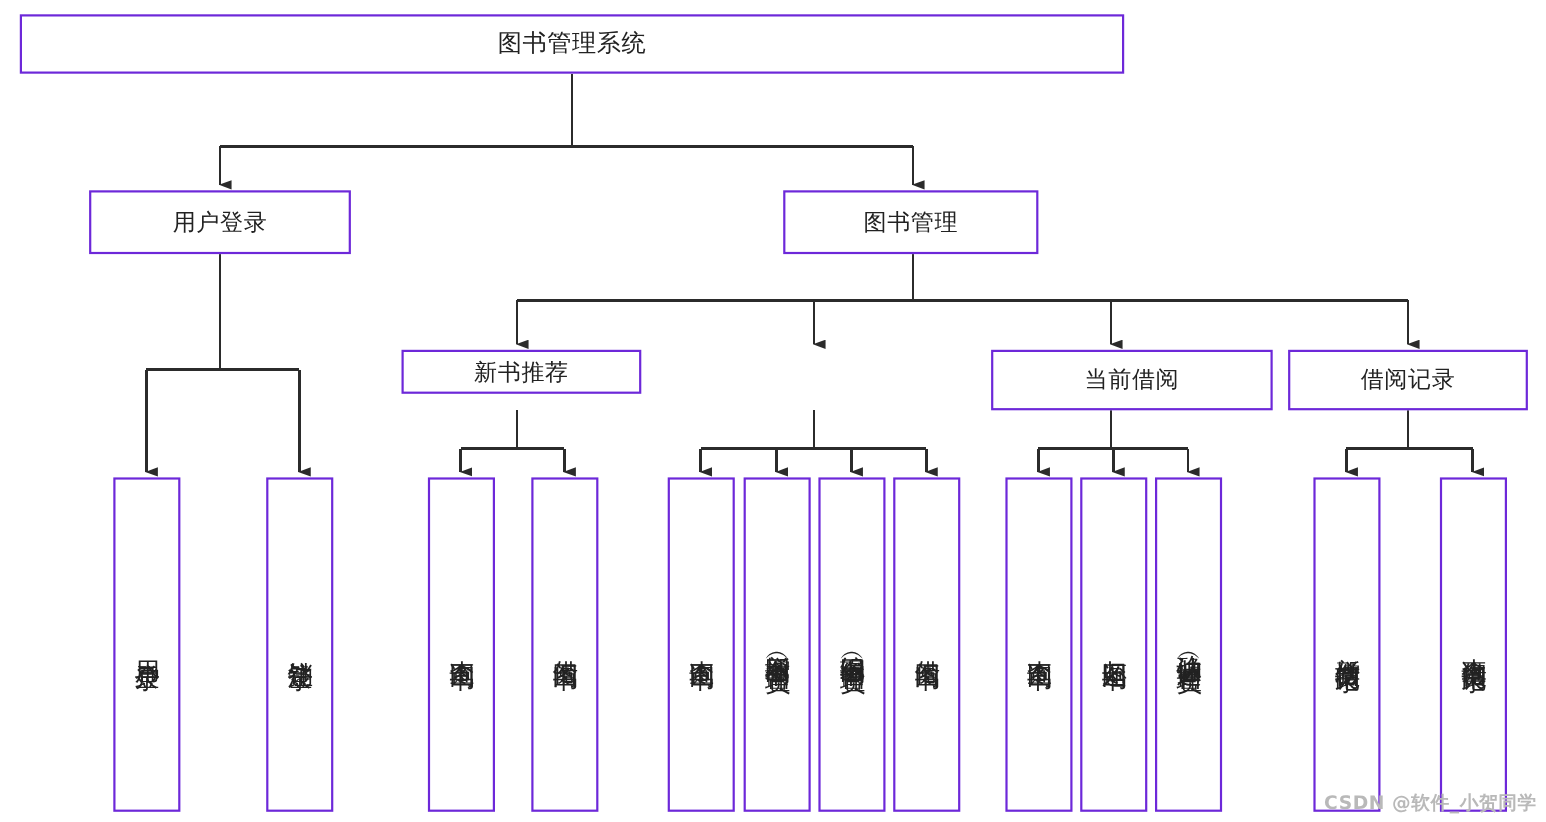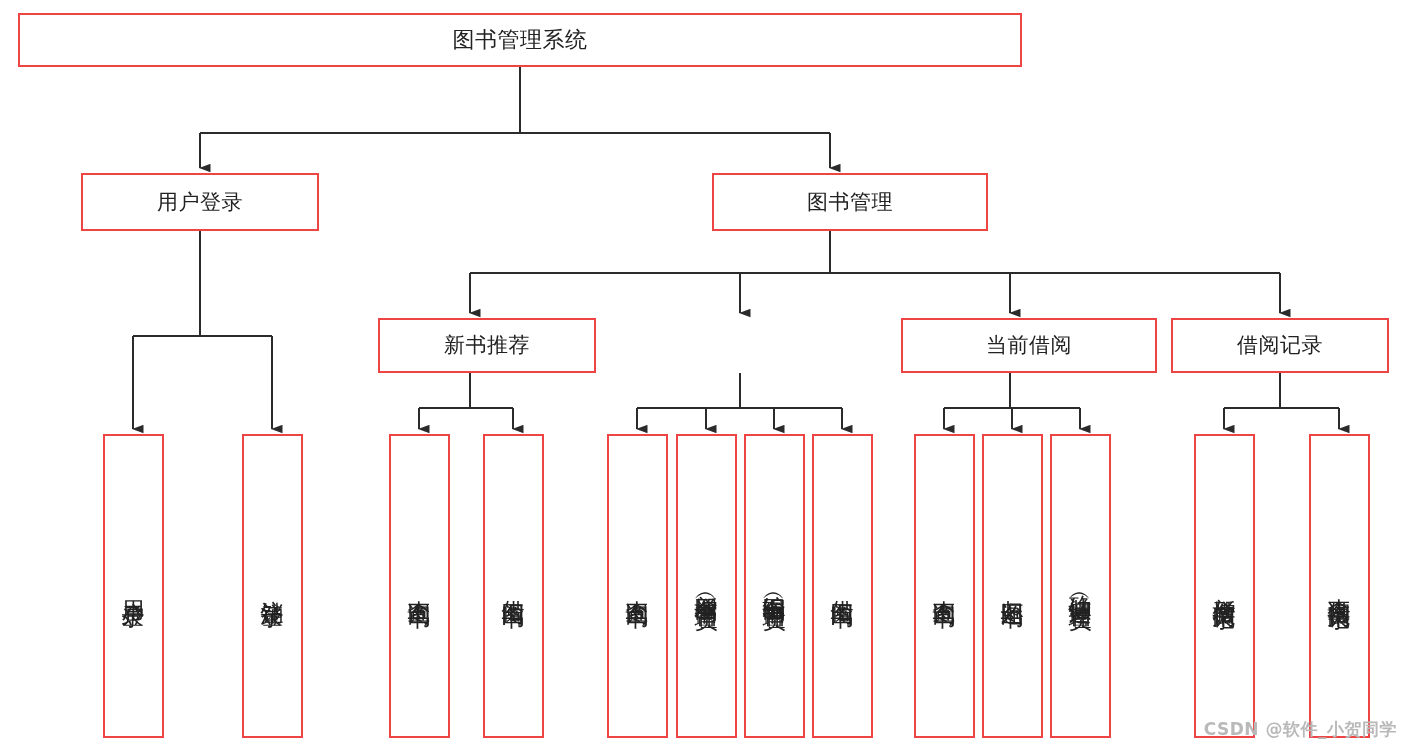--- a/index.html
+++ b/index.html
@@ -21,21 +21,21 @@
   #edges-layer {
     position: absolute;
     left: 0;
     top: 0;
     width: 1405px;
     height: 747px;
   }
   .node {
     position: absolute;
     box-sizing: border-box;
-    border: 2px solid #ef4444;
+    border: 2px solid #6d28d9;
     background: #ffffff;
     display: flex;
     align-items: center;
     justify-content: center;
     color: #222222;
   }
   .node .label {
     display: block;
     text-align: center;
     line-height: 1.18;
@@ -134,25 +134,25 @@
     </g>
   </svg>
 
   <div class="node horiz root" style="left:18px; top:13px; width:1004px; height:54px;">
     <span class="label">图书管理系统</span>
   </div>
 
   <div class="node horiz" style="left:81px; top:173px; width:238px; height:58px;">
     <span class="label">用户登录</span>
   </div>
-  <div class="node horiz" style="left:712px; top:173px; width:276px; height:58px;">
+  <div class="node horiz" style="left:712px; top:173px; width:232px; height:58px;">
     <span class="label">图书管理</span>
   </div>
 
-  <div class="node horiz" style="left:378px; top:318px; width:218px; height:55px;">
+  <div class="node horiz" style="left:365px; top:318px; width:218px; height:40px;">
     <span class="label">新书推荐</span>
   </div>
   <div class="node horiz" style="left:901px; top:318px; width:256px; height:55px;">
     <span class="label">当前借阅</span>
   </div>
   <div class="node horiz" style="left:1171px; top:318px; width:218px; height:55px;">
     <span class="label">借阅记录</span>
   </div>
 
   <div class="node vert" style="left:103px; top:434px; width:61px; height:304px;">

